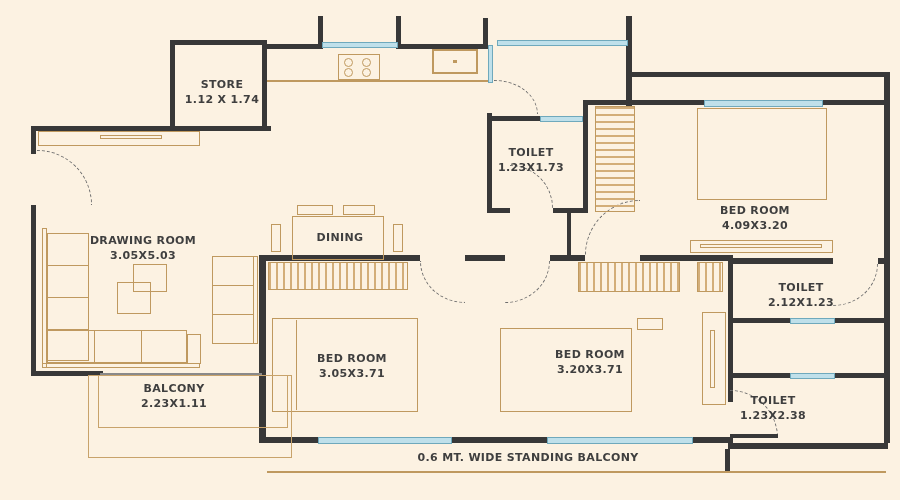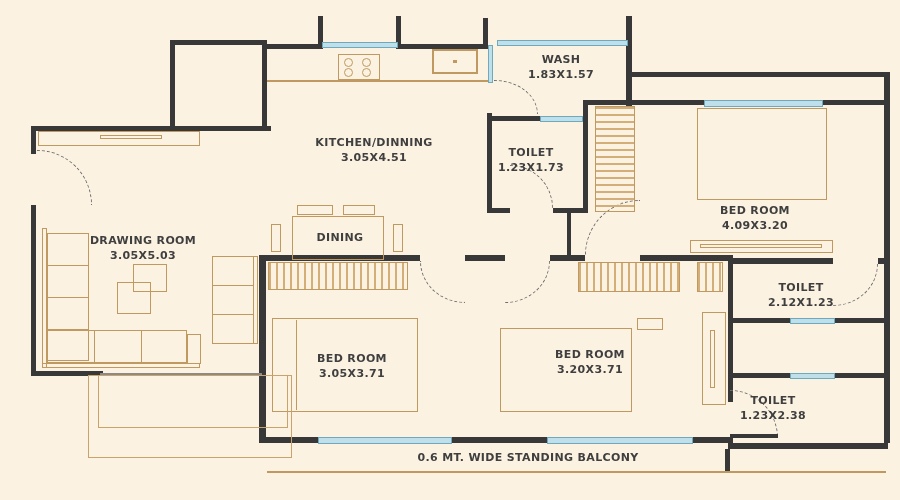--- a/index.html
+++ b/index.html
@@ -140,27 +140,23 @@
   <div class="fl" style="left:296px;top:320px;width:1px;height:90px"></div>
   <div class="f" style="left:500px;top:328px;width:132px;height:84px"></div>
   <div class="f" style="left:637px;top:318px;width:26px;height:12px;border-width:1px"></div>
   <div class="f" style="left:702px;top:312px;width:24px;height:93px;border-width:1px"></div>
   <div class="f" style="left:710px;top:330px;width:5px;height:58px;border-width:1px"></div>
 
   <div class="tan" style="left:98px;top:375px;width:190px;height:53px"></div>
   <div class="tan" style="left:88px;top:375px;width:204px;height:83px"></div>
   <div class="fl" style="left:267px;top:471px;width:619px;height:2px"></div>
 
-  <div class="lbl" style="left:374px;top:136px">
-    <span class="nm">KITCHEN/DINNING</span>
-    <span class="dm">3.05X4.51</span>
-  </div>
-  <div class="lbl" style="left:561px;top:53px">
-    <span class="nm">WASH</span>
-    <span class="dm">1.83X1.57</span>
+  <div class="lbl" style="left:222px;top:78px">
+    <span class="nm">STORE</span>
+    <span class="dm">1.12 X 1.74</span>
   </div>
   <div class="lbl" style="left:531px;top:146px">
     <span class="nm">TOILET</span>
     <span class="dm">1.23X1.73</span>
   </div>
   <div class="lbl" style="left:755px;top:204px">
     <span class="nm">BED ROOM</span>
     <span class="dm">4.09X3.20</span>
   </div>
   <div class="lbl" style="left:801px;top:281px">
@@ -175,20 +171,24 @@
     <span class="nm">DINING</span>
   </div>
   <div class="lbl" style="left:352px;top:352px">
     <span class="nm">BED ROOM</span>
     <span class="dm">3.05X3.71</span>
   </div>
   <div class="lbl" style="left:590px;top:348px">
     <span class="nm">BED ROOM</span>
     <span class="dm">3.20X3.71</span>
   </div>
+  <div class="lbl" style="left:174px;top:382px">
+    <span class="nm">BALCONY</span>
+    <span class="dm">2.23X1.11</span>
+  </div>
   <div class="lbl" style="left:773px;top:394px">
     <span class="nm">TOILET</span>
     <span class="dm">1.23X2.38</span>
   </div>
   <div class="lbl" style="left:528px;top:451px">
     <span class="nm">0.6 MT. WIDE STANDING BALCONY</span>
   </div>
 
 </div>
 

